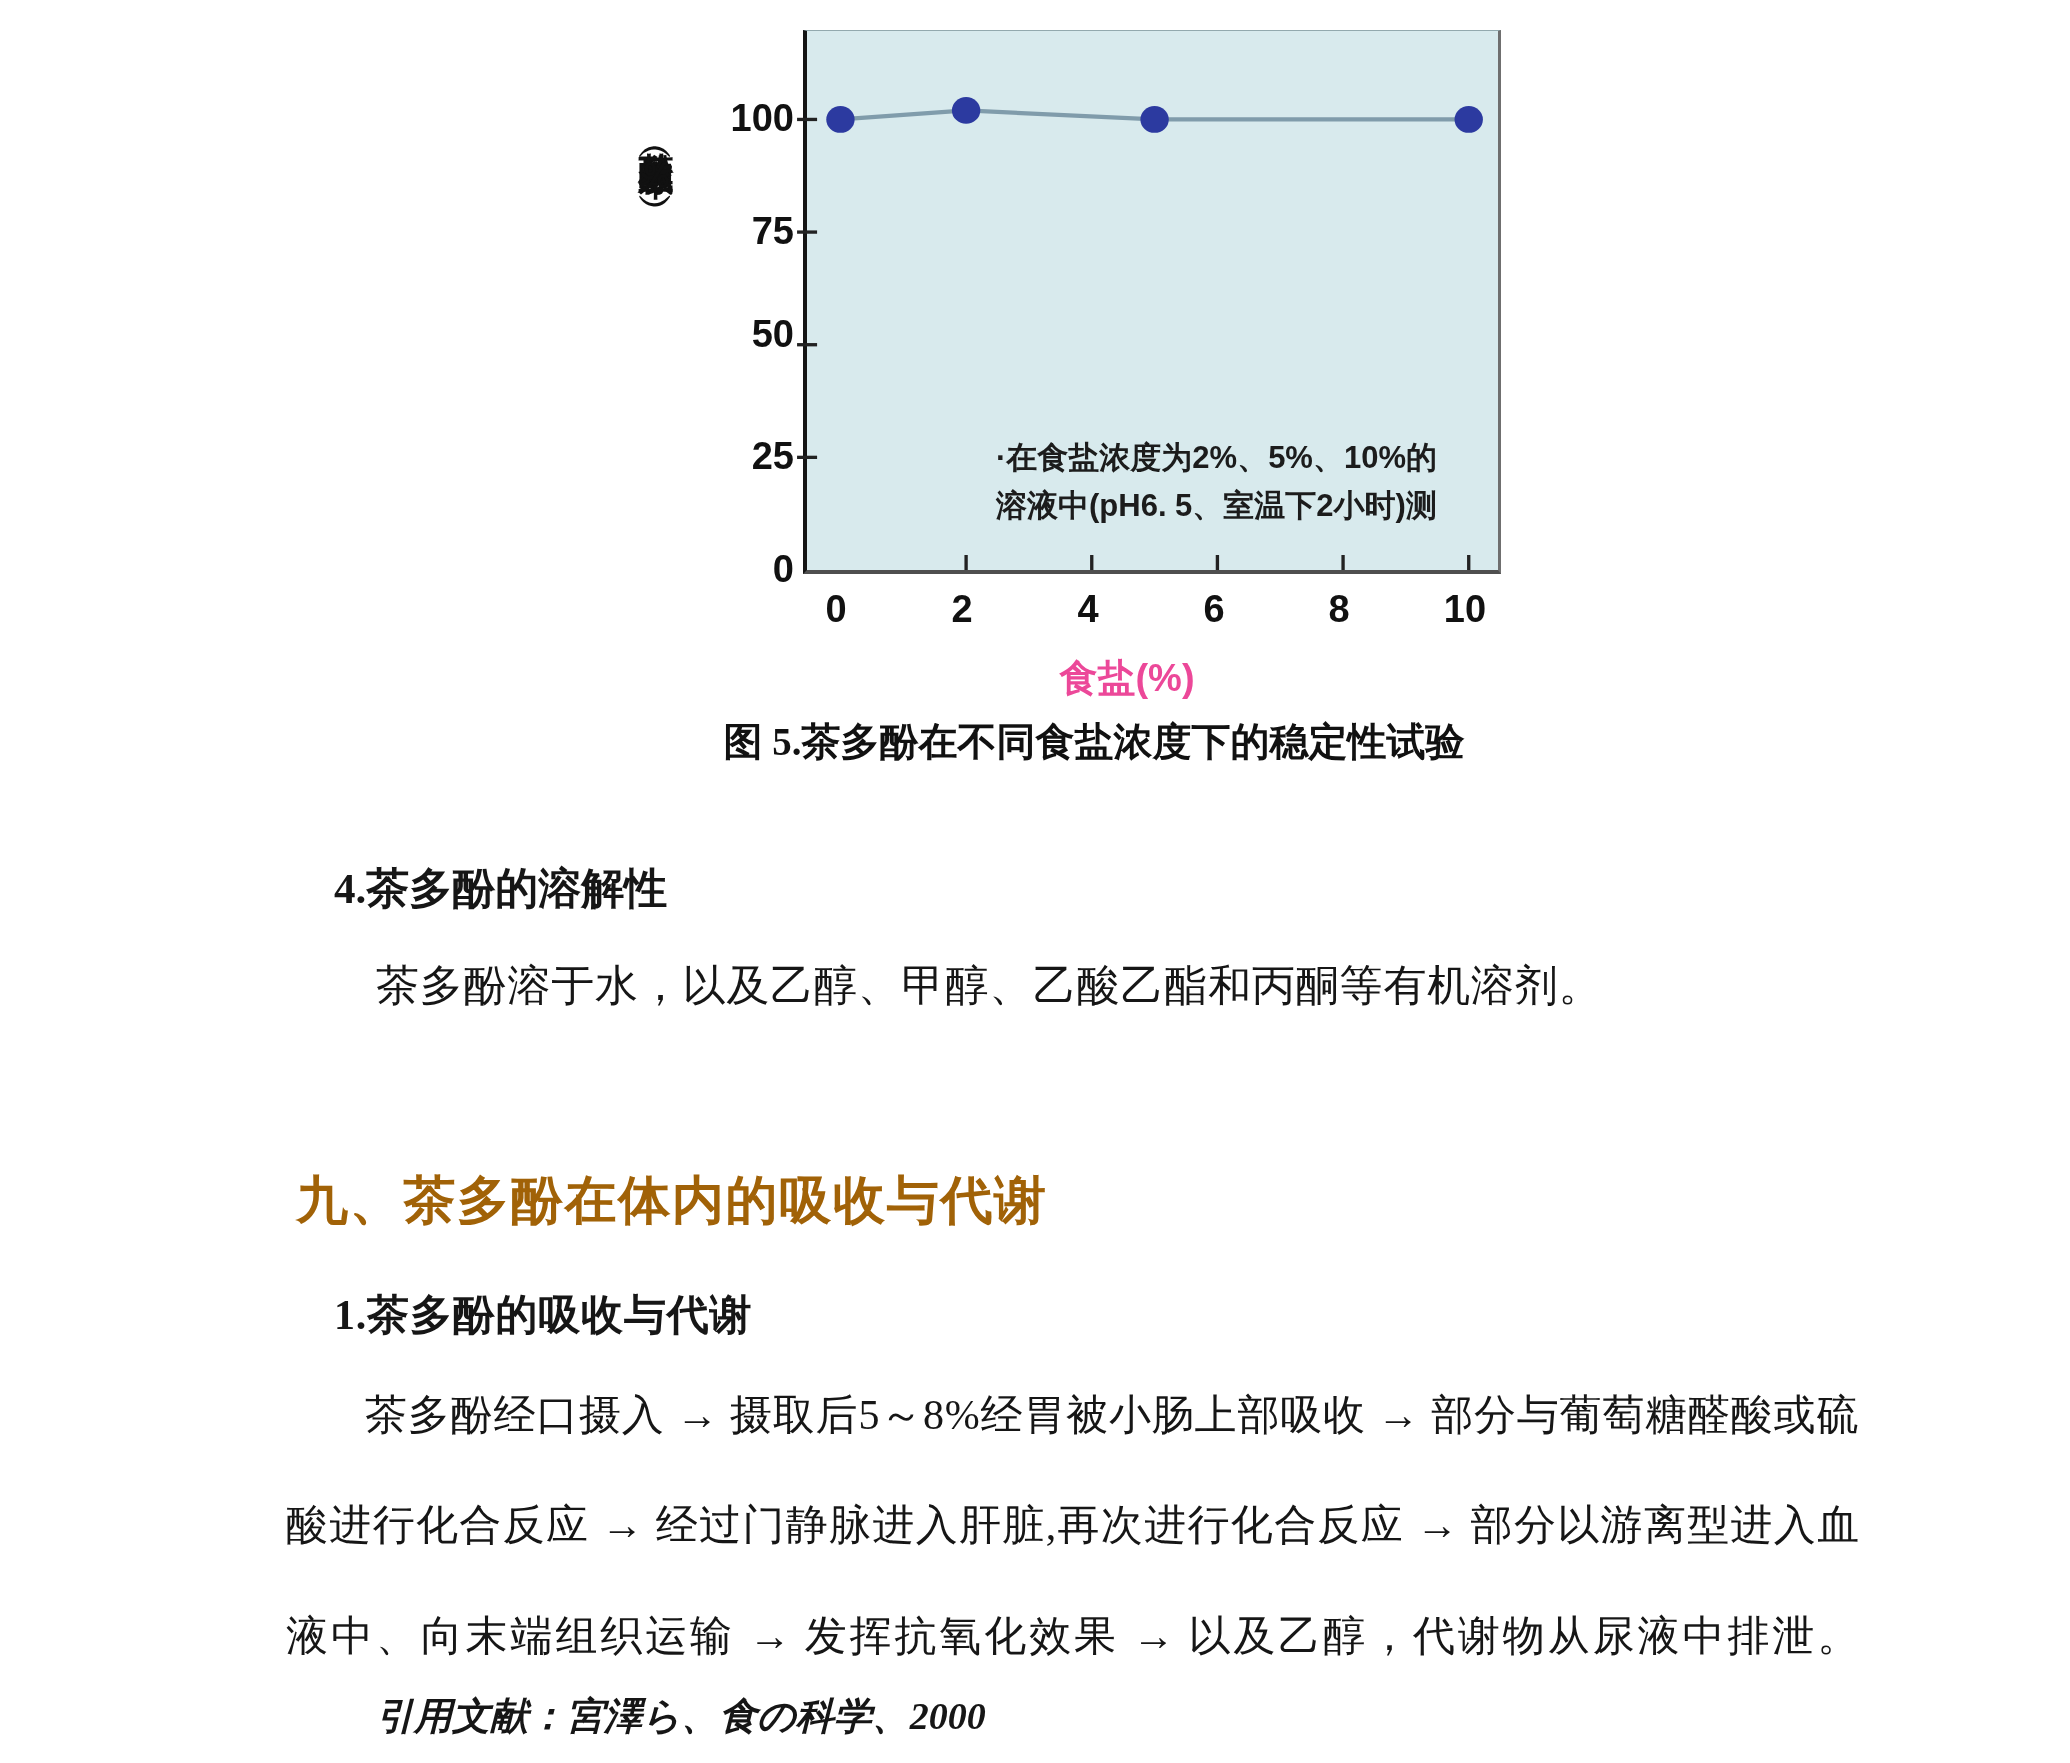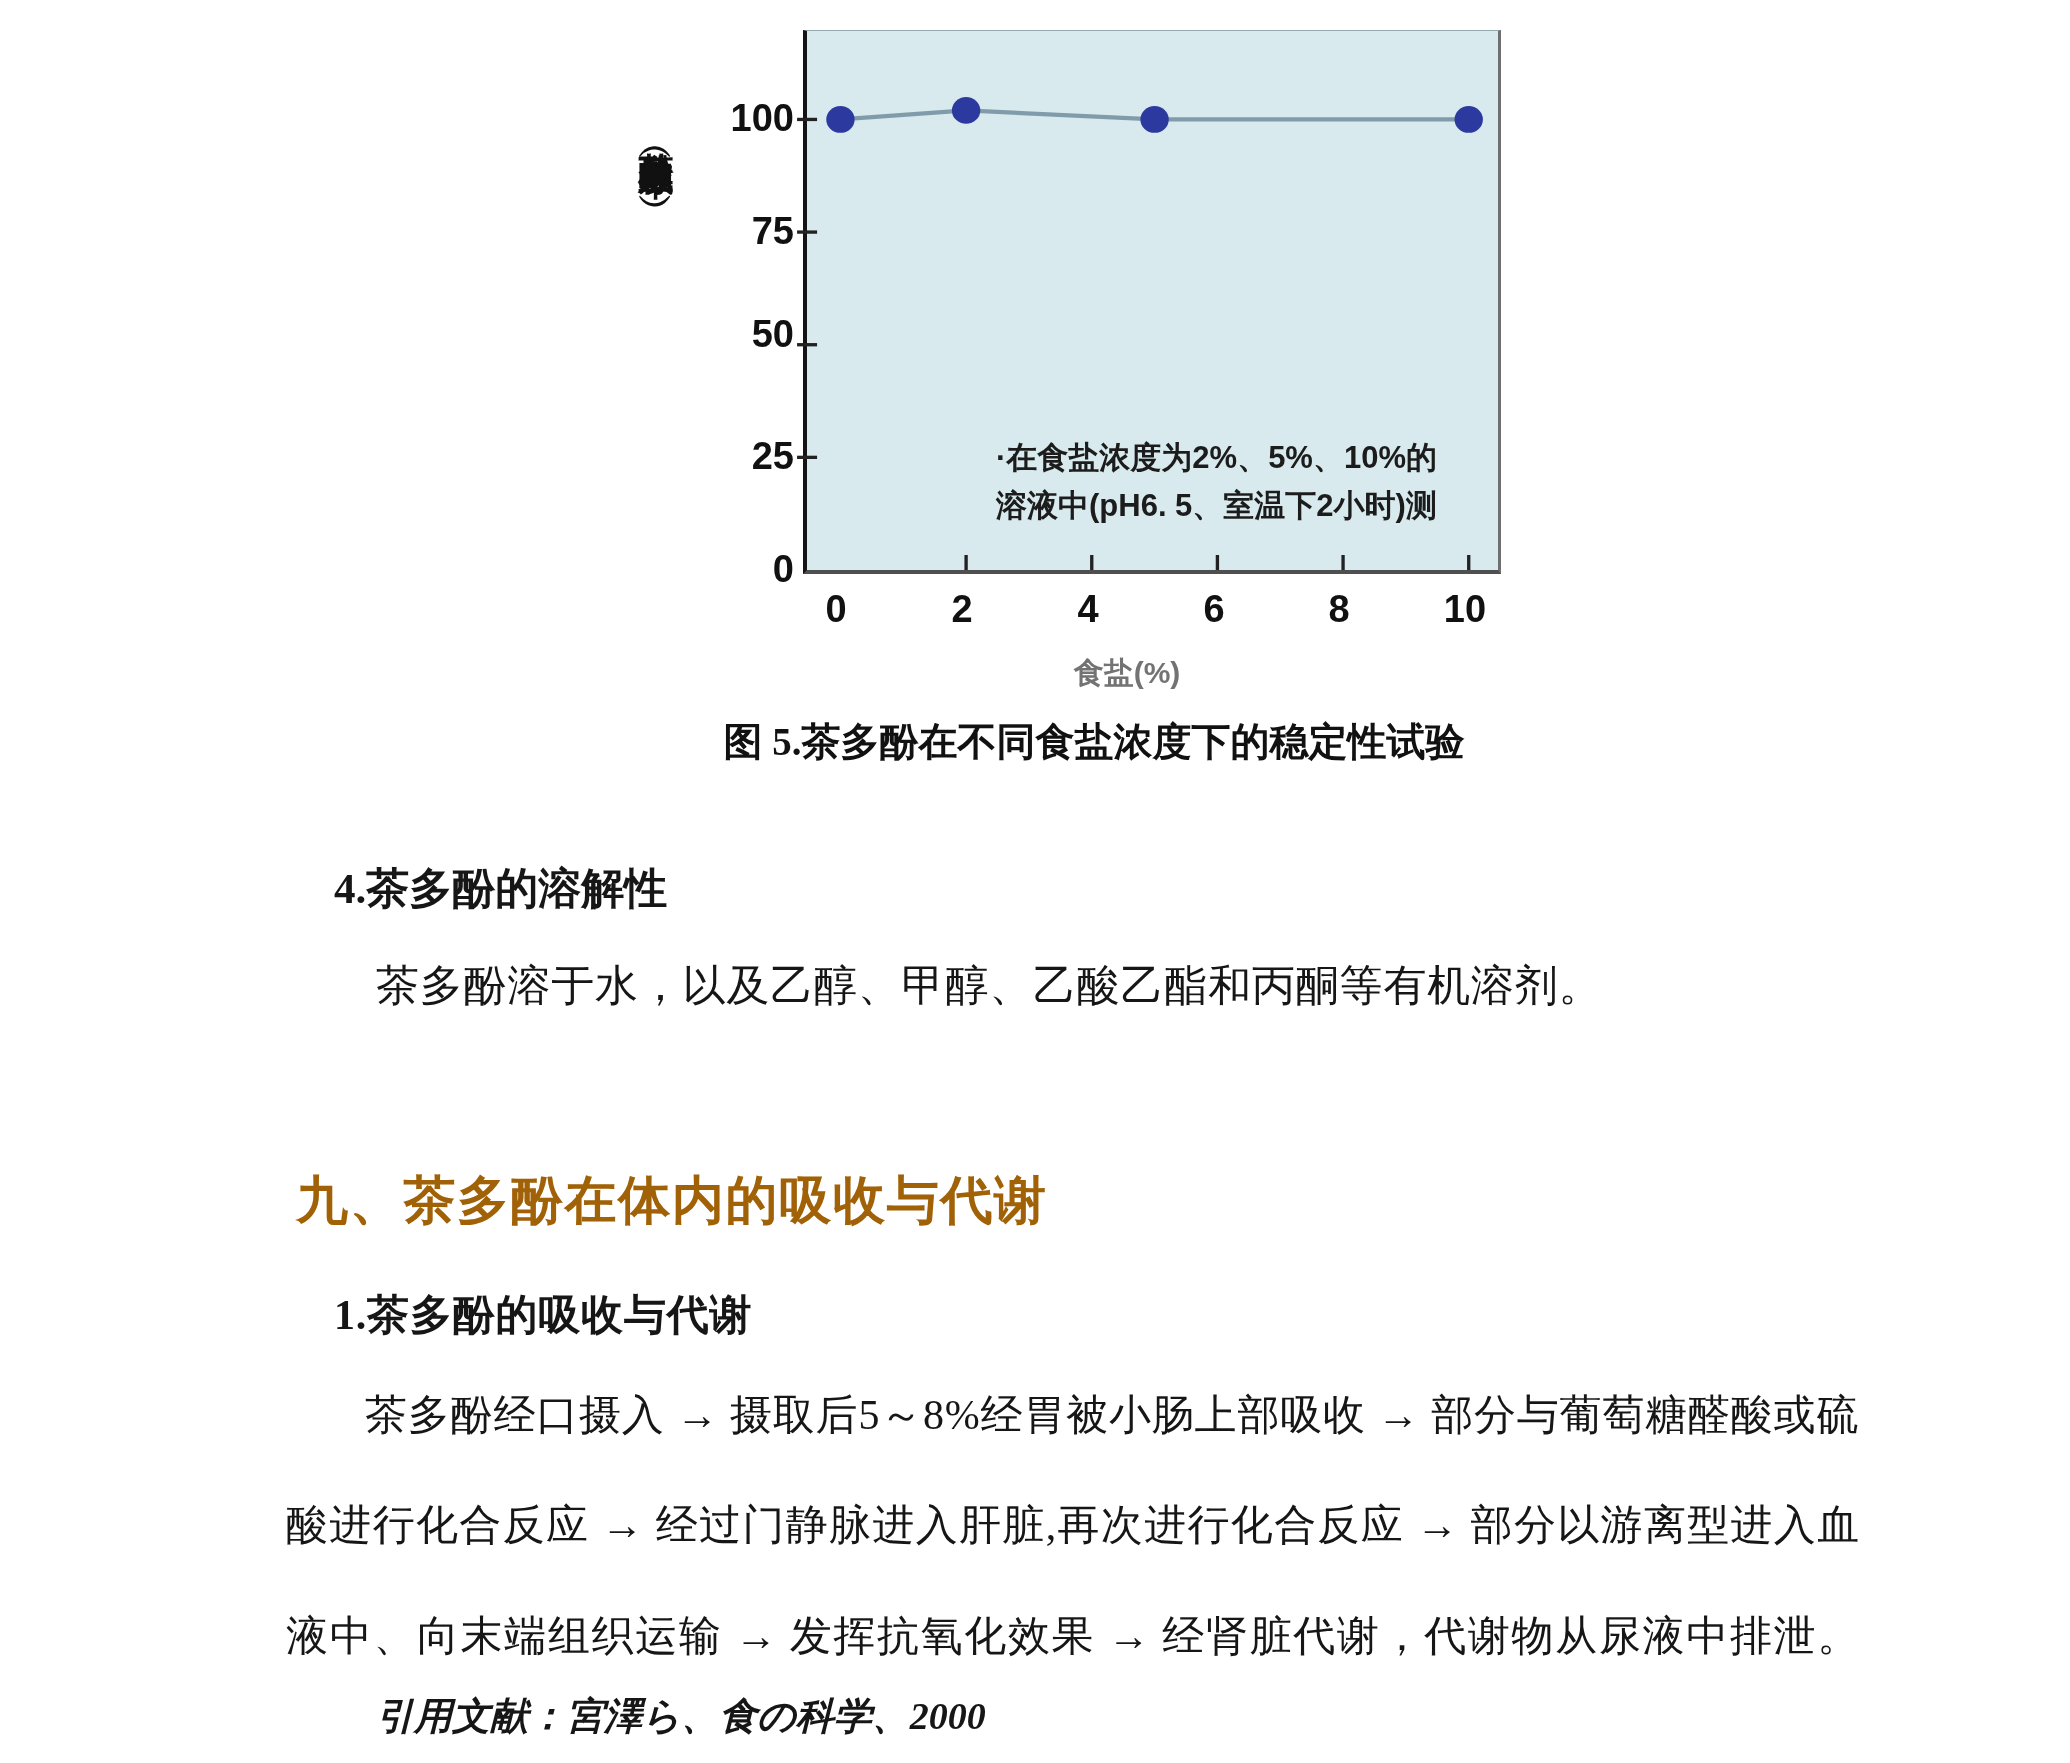--- a/index.html
+++ b/index.html
@@ -30,21 +30,21 @@
     font-size:38px;line-height:42px;color:#111;
   }
   #y-axis-title{
     left:631px;top:124px;height:468px;
     writing-mode:vertical-rl;text-orientation:mixed;
     font-weight:bold;font-size:35px;letter-spacing:1.7px;color:#111;
   }
   #x-axis-title{
     left:793px;top:653px;width:668px;text-align:center;
     font-family:"Liberation Sans","DejaVu Sans",sans-serif;
-    font-weight:bold;font-size:30px;color:#737373;
+    font-weight:bold;font-size:38px;color:#ec4899;
   }
   #chart-annotation{
     left:996px;top:434px;width:468px;
     font-family:"Liberation Sans","DejaVu Sans",sans-serif;
     font-weight:bold;font-size:31px;line-height:48px;color:#1c1c1c;
   }
   #figure-caption{
     left:468px;top:715px;width:1252px;text-align:center;
     font-weight:bold;font-size:39px;color:#111;
   }
@@ -117,17 +117,17 @@
   <div class="abs" id="h-solubility">4.茶多酚的溶解性</div>
 
   <div class="abs" id="p-solubility">茶多酚溶于水，以及乙醇、甲醇、乙酸乙酯和丙酮等有机溶剂。</div>
 
   <div class="abs" id="h-section9" style="color: #a16207;">九、茶多酚在体内的吸收与代谢</div>
 
   <div class="abs" id="h-absorption">1.茶多酚的吸收与代谢</div>
 
   <div class="abs flow-line" id="flow-line-1">茶多酚经口摄入 → 摄取后5～8%经胃被小肠上部吸收 → 部分与葡萄糖醛酸或硫</div>
   <div class="abs flow-line" id="flow-line-2">酸进行化合反应 → 经过门静脉进入肝脏,再次进行化合反应 → 部分以游离型进入血</div>
-  <div class="abs flow-line" id="flow-line-3">液中、向末端组织运输 → 发挥抗氧化效果 → 经肾脏代谢，代谢物从尿液中排泄。</div>
+  <div class="abs flow-line" id="flow-line-3">液中、向末端组织运输 → 发挥抗氧化效果 → 以及乙醇，代谢物从尿液中排泄。</div>
 
   <div class="abs" id="citation">引用文献：宮澤ら、食の科学、2000</div>
 </div>
 
 
 </body></html>

